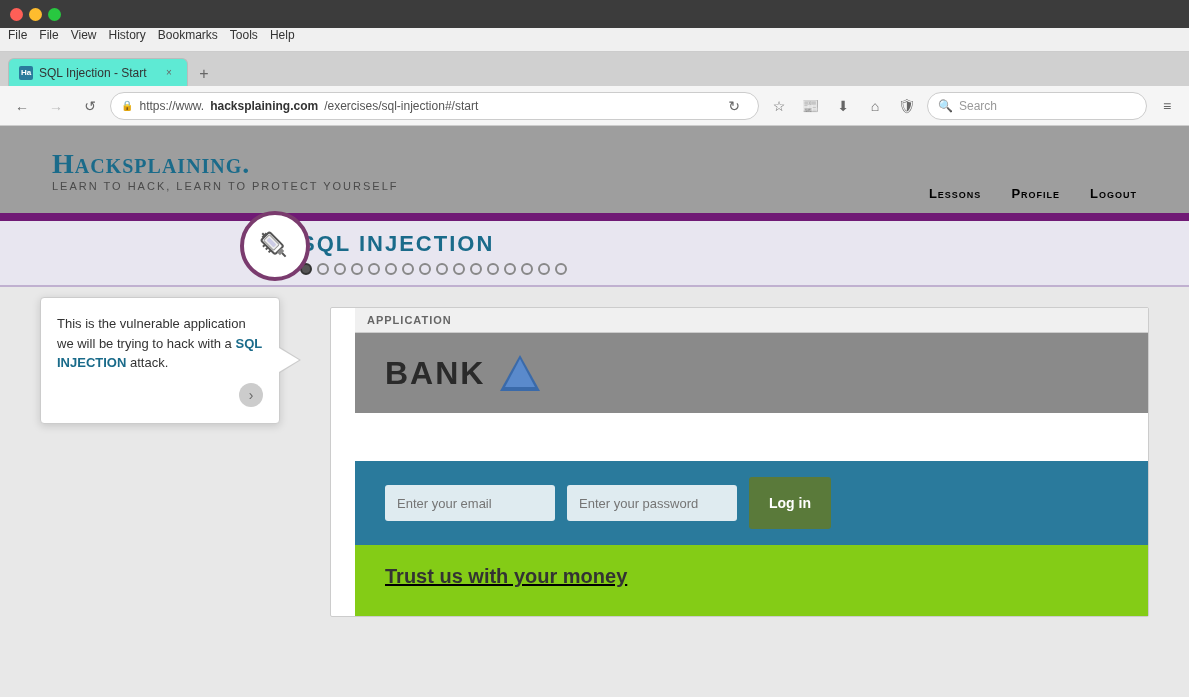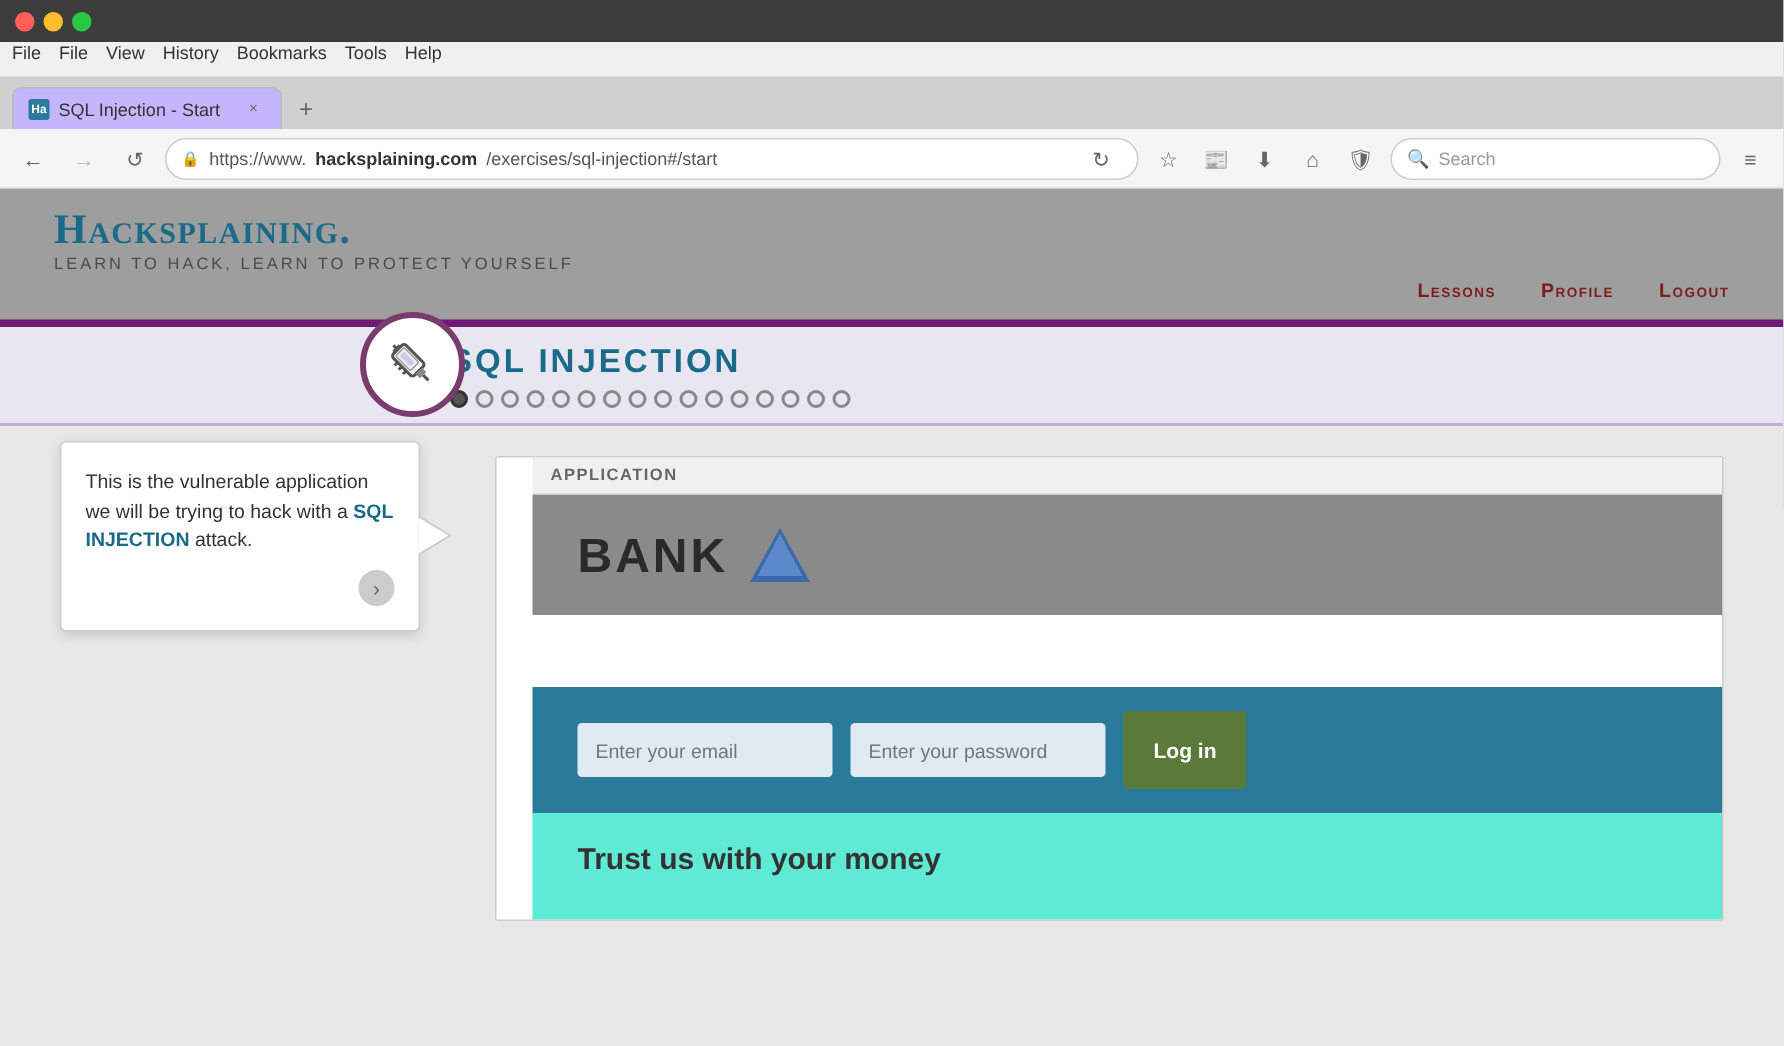--- a/index.html
+++ b/index.html
@@ -35,21 +35,21 @@
     .browser-menubar span { cursor: pointer; }
 
     .browser-tabbar {
       background: #d0d0d0;
       height: 34px;
       display: flex;
       align-items: flex-end;
       padding: 0 8px;
     }
     .browser-tab {
-      background: #c4b5fd;
+      background: #5eead4;
       height: 28px;
       display: flex;
       align-items: center;
       padding: 0 10px;
       border-radius: 6px 6px 0 0;
       border: 1px solid #bbb;
       border-bottom: none;
       font-size: 12px;
       color: #333;
       gap: 6px;
@@ -154,25 +154,25 @@
     
     .page-content {
       background: #e8e8e8;
       height: calc(697px - 126px);
       overflow-y: auto;
     }
 
     
     .site-header {
       background: #9e9e9e;
-      padding: 12px 36px;
-      display: flex;
-      align-items: flex-start;
+      padding: 12px 52px;
+      display: flex;
+      align-items: center;
       justify-content: space-between;
-      border-bottom: 5px solid #701a75;
+      border-bottom: 8px solid #701a75;
     }
     .site-logo-area {}
     .site-logo-title {
       font-family: 'Georgia', serif;
       font-size: 28px;
       font-weight: bold;
       color: #1a6b8a;
       letter-spacing: 1px;
       font-variant: small-caps;
     }
@@ -183,21 +183,21 @@
       font-variant: small-caps;
       text-transform: uppercase;
     }
     .site-nav {
       display: flex;
       gap: 30px;
       align-items: center;
     }
     .site-nav a {
       text-decoration: none;
-      color: #7f1d1d;
+      color: #000000;
       font-size: 13px;
       font-variant: small-caps;
       letter-spacing: 1px;
       font-weight: bold;
       cursor: pointer;
       margin-top: 48px;
     }
 
     
     .lesson-title-area {
@@ -377,21 +377,22 @@
       color: white;
       border: none;
       border-radius: 3px;
       font-size: 14px;
       cursor: pointer;
       font-weight: bold;
     }
 
     .bank-lower {
       padding: 20px 30px;
-      background: #5eead4;
+      background: #84cc16;
+      text-decoration: underline;
     }
     .bank-trust-title {
       font-size: 20px;
       font-weight: bold;
       color: #333;
       margin-bottom: 8px;
     }
     .bank-trust-text {
       font-size: 13px;
       color: #555;

